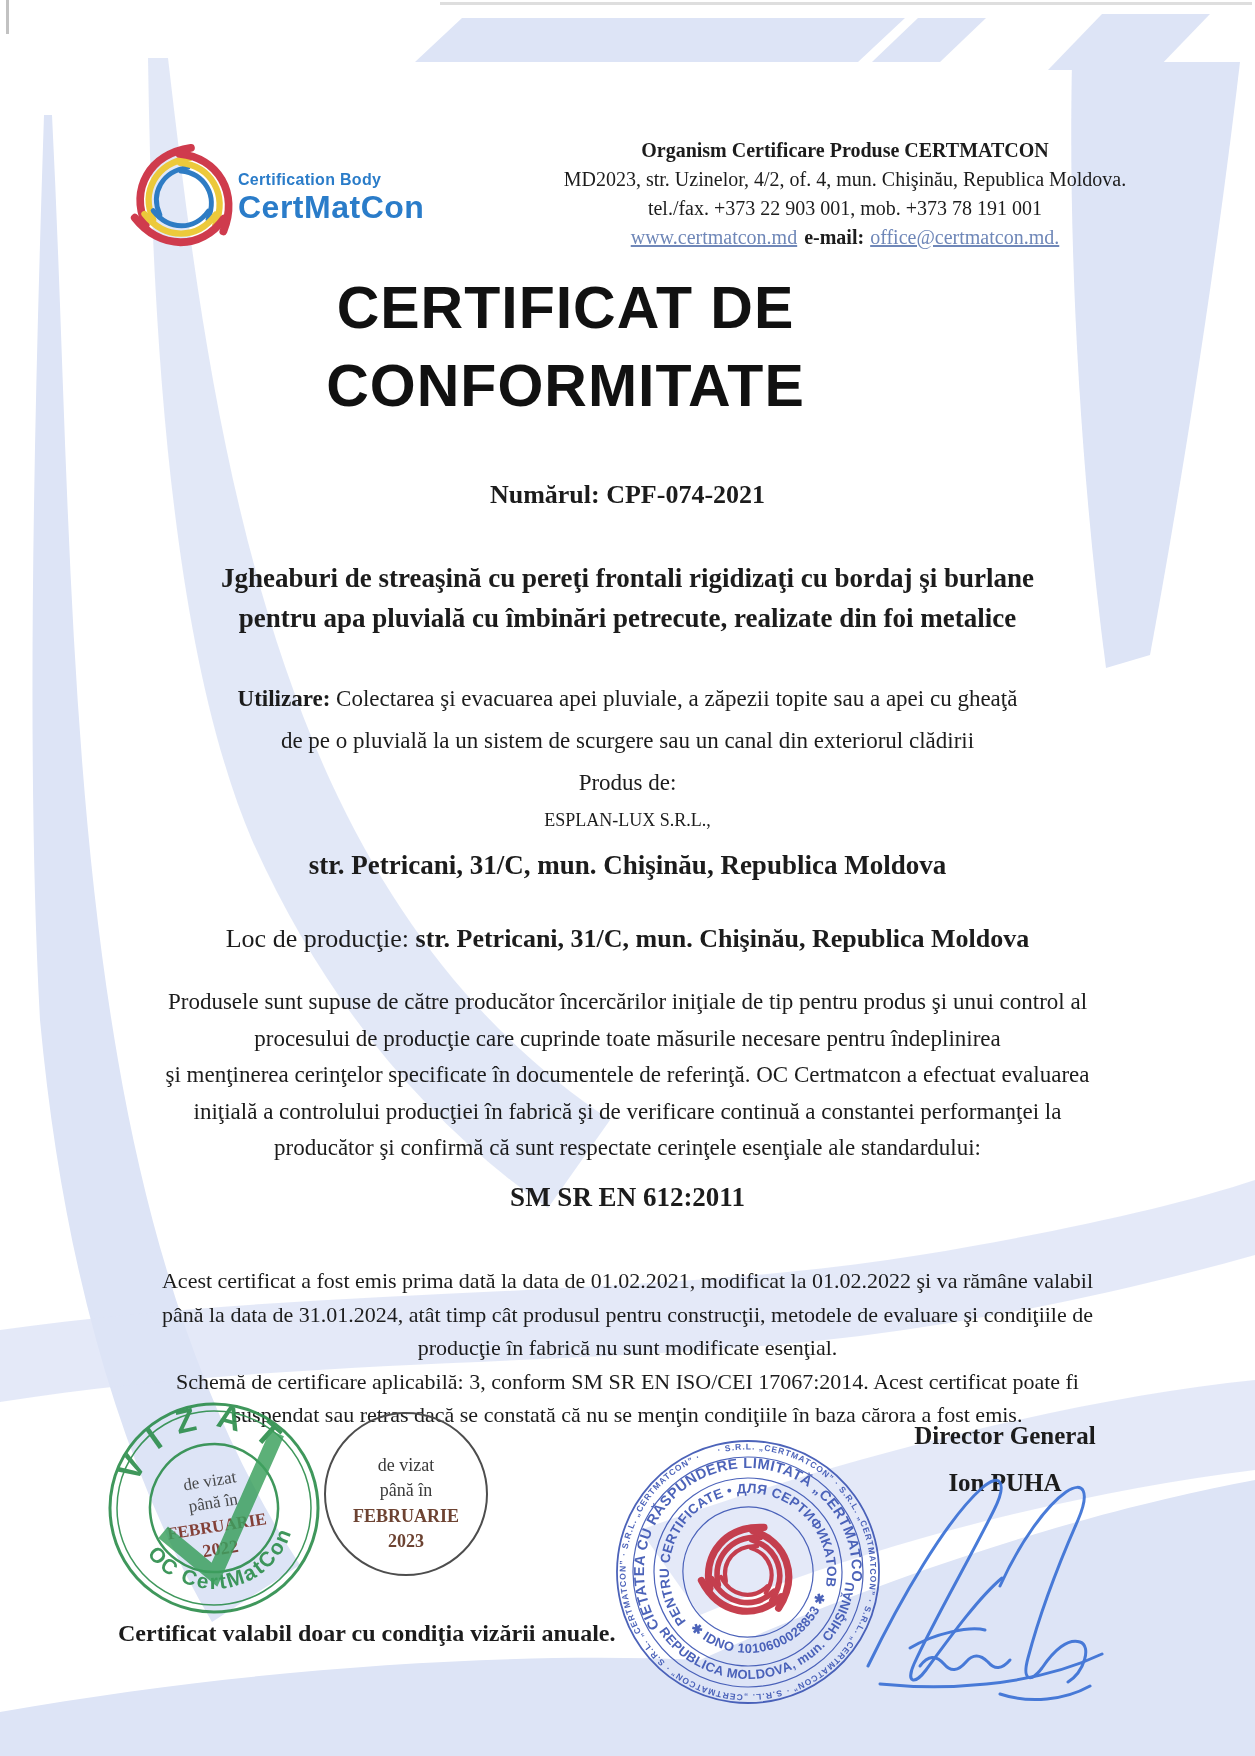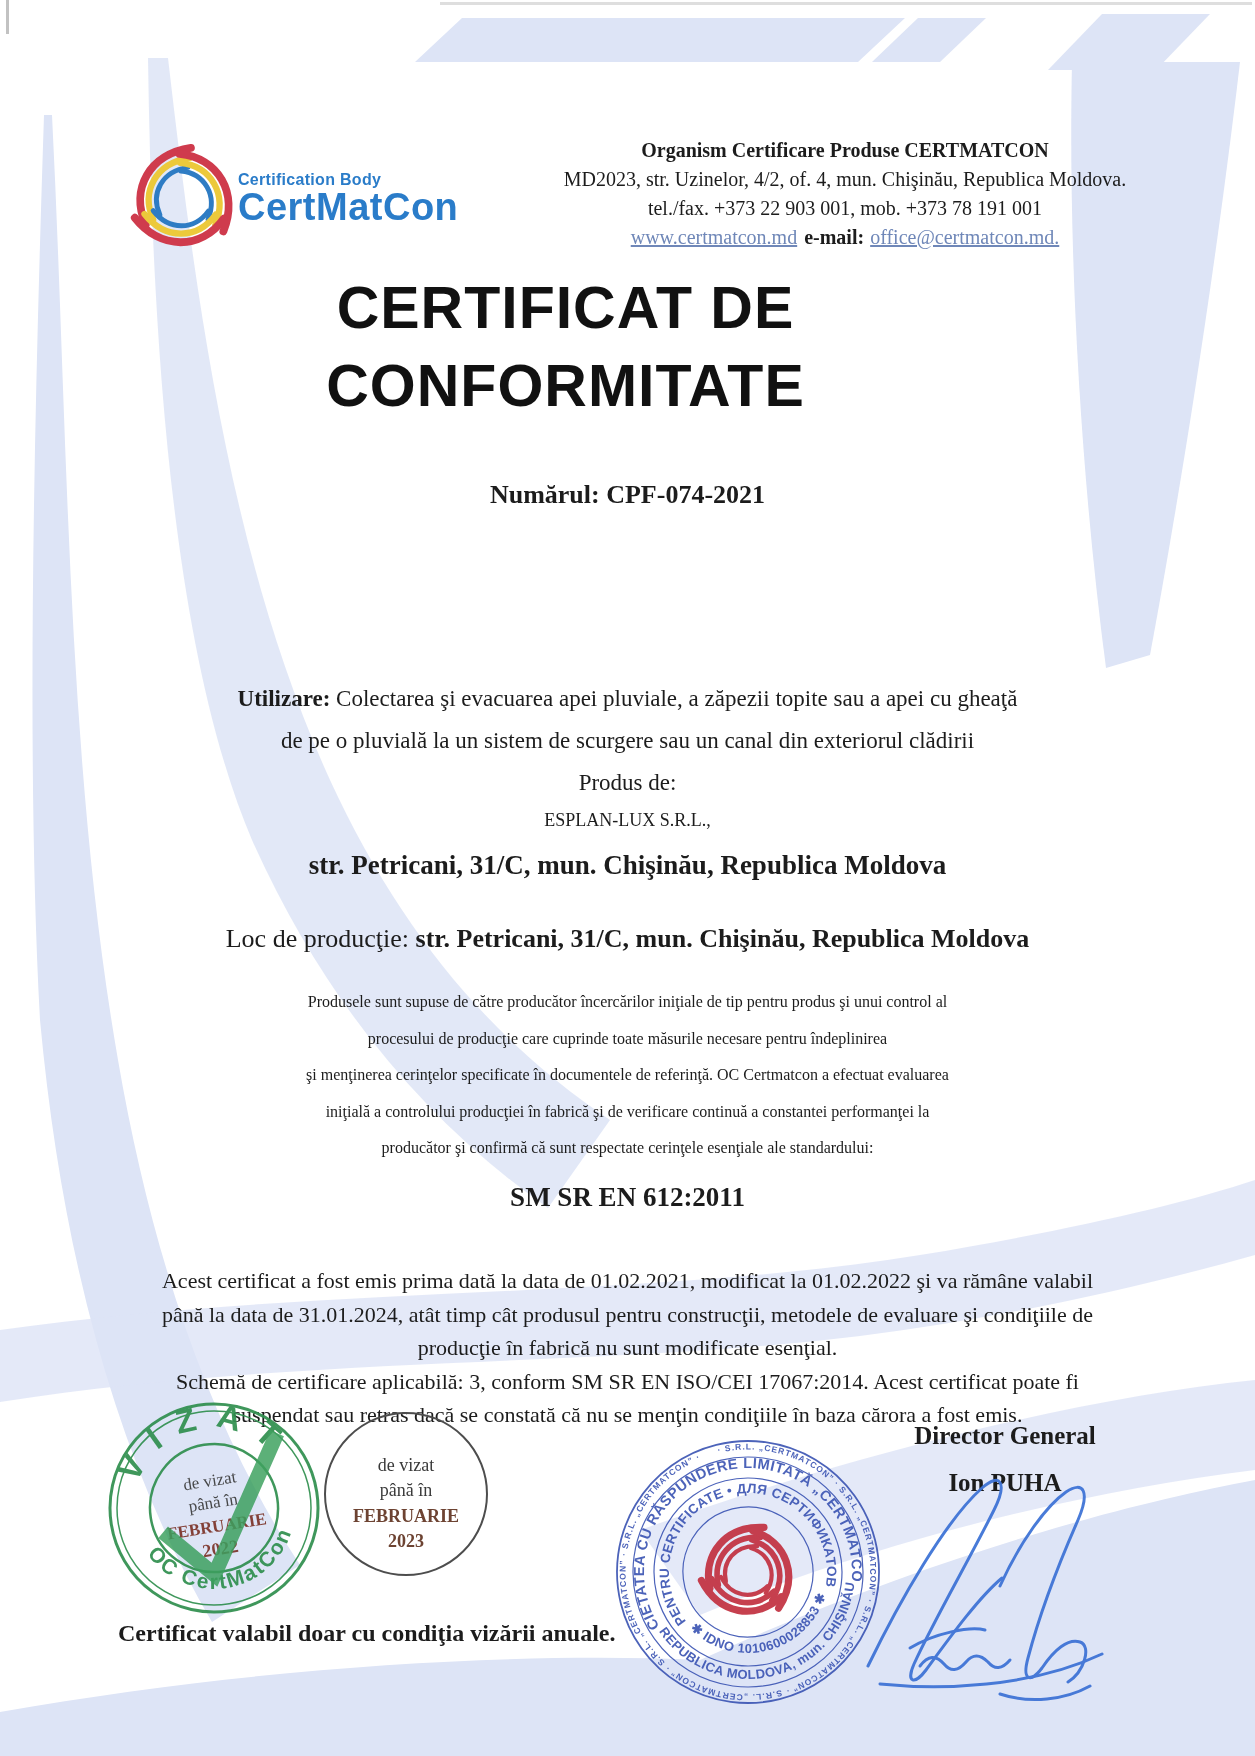--- a/index.html
+++ b/index.html
@@ -11,42 +11,42 @@
   .bg { position:absolute; left:0; top:0; width:1255px; height:1756px; pointer-events:none; }
   .artifact-top { position:absolute; left:440px; top:2px; width:812px; height:3px; background:#dedede; }
   .artifact-corner { position:absolute; left:6px; top:0; width:3px; height:34px; background:#c2c2c2; }
 
   .abs { position:absolute; left:0; width:100%; text-align:center; }
 
   
   .logo { position:absolute; left:126px; top:140px; display:flex; align-items:center; }
   .logo-text { margin-left:-6px; font-family:"Liberation Sans", sans-serif; color:#2a7cc9; text-align:left; }
   .logo-tag { font-size:16px; font-weight:bold; letter-spacing:.3px; line-height:16px; }
-  .logo-name { font-size:38px; font-weight:bold; letter-spacing:.5px; line-height:38px; }
+  .logo-name { font-size:32px; font-weight:bold; letter-spacing:.5px; line-height:38px; }
   .org { position:absolute; left:520px; top:136px; width:650px; text-align:center; font-size:20px; line-height:29px; }
   .org1 { font-weight:bold; }
   .lnk { color:#6f87b8; text-decoration:underline; cursor:pointer; }
   .email-label { font-weight:bold; margin:0 6px 0 7px; }
 
   
   .title-line { position:absolute; left:0; width:100%; text-align:center;
     transform:translateX(-62px);
     font-family:"Liberation Sans", sans-serif; font-weight:bold; font-size:59px;
     letter-spacing:1px; color:#111; }
 
   .number { top:480px; font-size:26px; font-weight:bold; }
   .product { top:558px; font-size:27px; font-weight:bold; line-height:40px; }
   .usage { top:678px; font-size:23px; line-height:42px; }
   .usage b { font-weight:bold; }
   .produs-de { top:770px; font-size:23px; }
   .prod-name { top:810px; font-size:18px; font-weight:normal; }
   .prod-addr { top:850px; font-size:27px; font-weight:bold; }
   .loc { top:924px; font-size:26px; }
   .loc b { font-weight:bold; }
-  .par1 { top:984px; font-size:16px; line-height:36.5px; }
+  .par1 { top:984px; font-size:23px; line-height:36.5px; }
   .standard { top:1182px; font-size:27px; font-weight:bold; }
   .par2 { top:1264px; font-size:22px; line-height:33.5px; }
 
   .director { position:absolute; left:845px; top:1412px; width:320px; text-align:center;
     font-size:25px; font-weight:bold; line-height:47px; }
   .footer-note { position:absolute; left:118px; top:1620px; font-size:24px; font-weight:bold; }
 
   
   .stamp { position:absolute; }
   .g-arc { font-family:"Liberation Sans", sans-serif; font-weight:bold; fill:#2f8f4e; }
@@ -114,20 +114,24 @@
     <div>
       <a class="lnk">www.certmatcon.md</a><span class="email-label">e-mail:</span><a class="lnk">office@certmatcon.md.</a>
     </div>
   </div>
 
   <div class="title-line" style="top:274px">CERTIFICAT DE</div>
   <div class="title-line" style="top:352px">CONFORMITATE</div>
 
   <div class="abs number">Numărul: CPF-074-2021</div>
 
+  <div class="abs product">
+    <div>Jgheaburi de streaşină cu pereţi frontali rigidizaţi cu bordaj şi burlane</div>
+    <div>pentru apa pluvială cu îmbinări petrecute, realizate din foi metalice</div>
+  </div>
 
   <div class="abs usage">
     <div><b>Utilizare:</b><span> Colectarea şi evacuarea apei pluviale, a zăpezii topite sau a apei cu gheaţă</span></div>
     <div>de pe o pluvială la un sistem de scurgere sau un canal din exteriorul clădirii</div>
   </div>
 
   <div class="abs produs-de">Produs de:</div>
   <div class="abs prod-name">ESPLAN-LUX S.R.L.,</div>
   <div class="abs prod-addr">str. Petricani, 31/C, mun. Chişinău, Republica Moldova</div>
 

